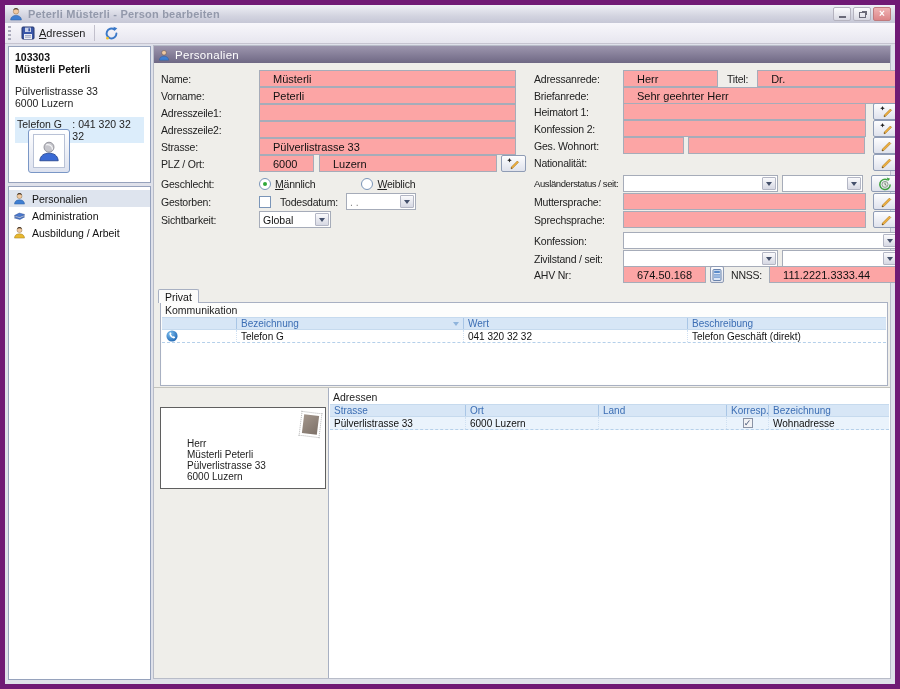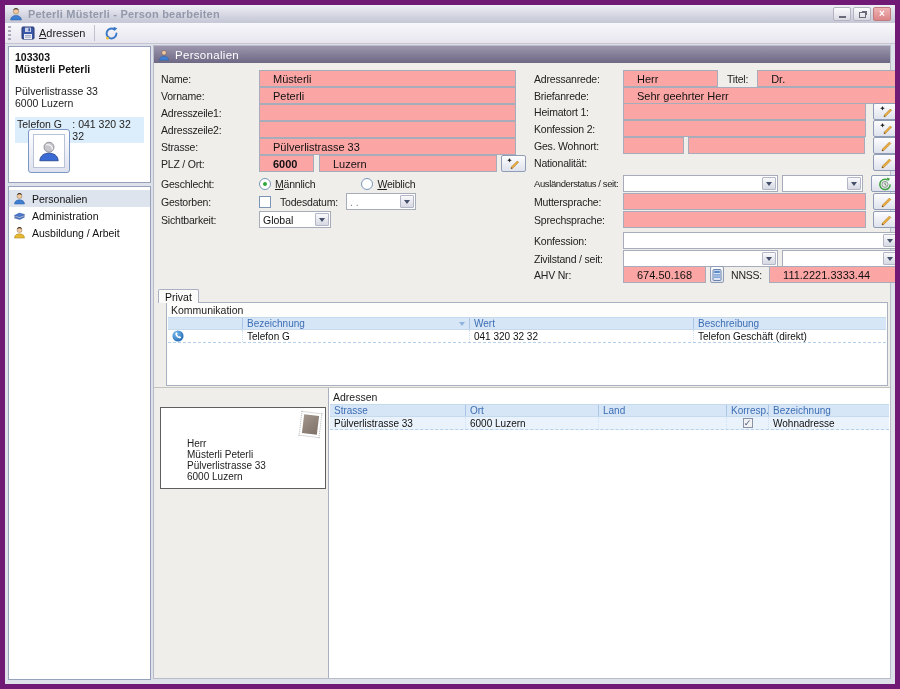--- a/index.html
+++ b/index.html
@@ -69,21 +69,21 @@
 
   .col-left { position:absolute; left:7px; top:24px; width:365px; }
   .col-left .lbl { width:98px; flex:0 0 auto; }
   .col-right { position:absolute; left:380px; top:24px; width:365px; }
   .col-right .row { position:relative; }
   .col-right .lbl { width:89px; flex:0 0 auto; }
 
   
   .tab { position:absolute; left:4px; top:243px; height:14px; padding:0 6px; background:#fbfbfa;
     border:1px solid #a8b0c2; border-bottom:none; border-radius:2px 2px 0 0; font-size:10.5px; color:#111; display:flex; align-items:center; z-index:2; }
-  .tab-panel { position:absolute; left:12px; right:2px; top:256px; height:84px; background:#fdfdfc; border:1px solid #a8b0c2; }
+  .tab-panel { position:absolute; left:6px; right:2px; top:256px; height:84px; background:#fdfdfc; border:1px solid #a8b0c2; }
   .group-label { position:absolute; left:4px; top:1px; font-size:10.5px; color:#222; }
   .k-table { position:absolute; left:1px; right:1px; top:14px; bottom:1px; background:#fff; }
   .t-head { display:flex; height:13px; background:#d7e6f6; border-top:1px solid #c6daee; border-bottom:1px solid #c6daee; }
   .t-hcell { font-size:10px; color:#3c6eb4; padding:0 4px; display:flex; align-items:center; border-left:1px solid #a9c6e6; overflow:hidden; white-space:nowrap; }
   .t-hcell:first-child { border-left:none; }
   .t-row { display:flex; height:13px; border-bottom:1px dashed #b5d0ea; background:#fff; }
   .t-cell { font-size:10px; color:#111; padding:0 4px; display:flex; align-items:center; border-left:1px dotted #cfe0f2; overflow:hidden; white-space:nowrap; }
   .t-cell:first-child { border-left:none; }
   .sort-arrow { margin-left:auto; width:0; height:0; border-left:3px solid transparent; border-right:3px solid transparent; border-top:4px solid #8fb4dc; }
   .mini-check { width:10px; height:10px; border:1px solid #8a93a5; background:#f2f2f4; font-size:9px; line-height:9px; color:#4a5a7a; text-align:center; }
@@ -216,21 +216,21 @@
       <div class="row">
         <span class="lbl">Adresszeile2:</span>
         <input class="inp" style="width: 257px;" value="">
       </div>
       <div class="row">
         <span class="lbl">Strasse:</span>
         <input class="inp" style="width: 257px;" value="Pülverlistrasse 33">
       </div>
       <div class="row">
         <span class="lbl">PLZ / Ort:</span>
-        <input class="inp" style="width: 55px; font-weight: bold;" value="6000">
+        <input class="inp" style="width: 55px;" value="6000">
         <input class="inp" style="width: 184px; margin-left: 5px;" value="Luzern">
         <div class="btn-tool" style="margin-left:4px">
           <svg width="16" height="14" viewBox="0 0 16 14">
             <path d="M4.5 1l.7 1.6 1.6.7-1.6.7-.7 1.6-.7-1.6-1.6-.7 1.6-.7z" fill="#222"></path>
             <path d="M6 11.8l1.6-.5 6-6-1.3-1.3-6 6z" fill="#f0b040" stroke="#9a6a10" stroke-width="0.5"></path>
             <path d="M6 11.8l.4-1.5 1.1 1z" fill="#5a4020"></path>
           </svg>
         </div>
       </div>
       <div class="row" style="margin-top:3px">

